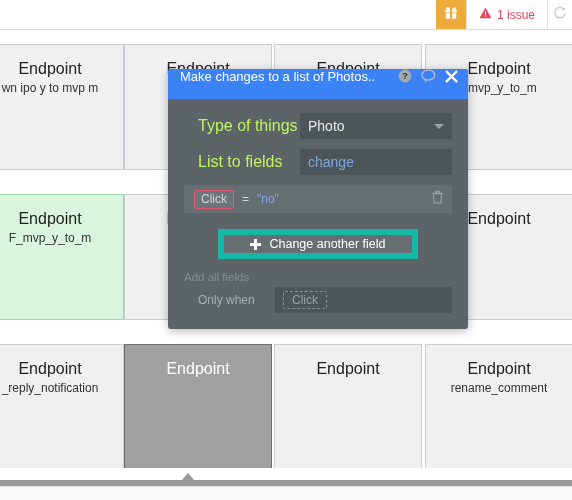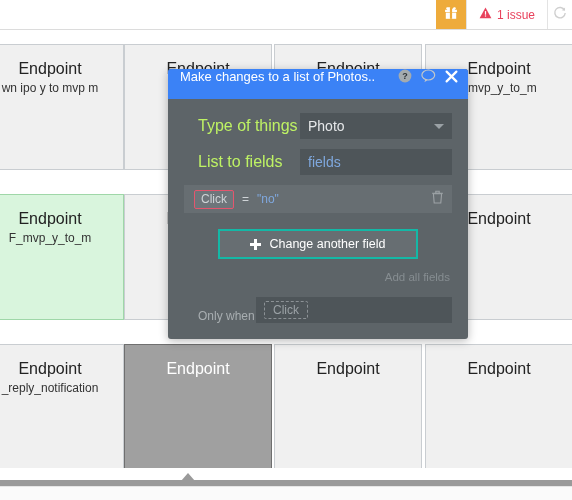--- a/index.html
+++ b/index.html
@@ -121,39 +121,39 @@
     border: 1px solid #e4566e; background: #6e757a;
     color: #cfd4d7; font-size: 12px;
     padding: 1px 6px; border-radius: 2px; line-height: 15px;
   }
   .eq { color: #cfd4d7; font-size: 12px; }
   .cond-val { color: #7fa8de; font-size: 12px; flex: 1; }
 
   .change-btn {
     display: block; margin: 16px auto 0 auto;
     width: 200px; height: 30px;
-    background: #676e72; border: 2px solid #14b8a6;
+    background: #676e72; border: 6px solid #14b8a6;
     color: #ffffff; font-size: 12.5px;
     display: flex; align-items: center; justify-content: center; gap: 8px;
   }
   .plus {
     position: relative; width: 11px; height: 11px; display: inline-block;
   }
   .plus::before, .plus::after {
     content: ""; position: absolute; background: #ffffff;
   }
   .plus::before { left: 4px; top: 0; width: 3px; height: 11px; }
   .plus::after  { top: 4px; left: 0; height: 3px; width: 11px; }
 
   .add-all {
-    text-align: right; color: #868d91; font-size: 11.5px;
+    text-align: left; color: #868d91; font-size: 11.5px;
     margin-top: 12px; padding-right: 2px;
   }
 
-  .only-row { display: flex; align-items: flex-end; margin-top: 14px; }
+  .only-row { display: flex; align-items: center; margin-top: 4px; gap: 19px; }
   .only-label { width: 72px; color: #a8aeb1; font-size: 12px; padding-left: 14px; }
   .only-ctl {
     flex: 1; height: 26px; background: #4e5559;
     display: flex; align-items: center; padding: 0 8px;
   }
   .dashed-chip {
     border: 1px dashed #8b9195; color: #9aa1a5;
     font-size: 12px; padding: 1px 8px; border-radius: 2px;
   }
   .trash { opacity: 0.65; }
@@ -233,20 +233,21 @@
       <div class="c-sub">_reply_notification</div>
     </div>
     <div class="card selected" style="left:124px; top:312px;">
       <div class="c-title">Endpoint</div>
     </div>
     <div class="card" style="left:274px; top:312px;">
       <div class="c-title">Endpoint</div>
     </div>
     <div class="card" style="left:425px; top:312px;">
       <div class="c-title">Endpoint</div>
+      <div class="c-sub">rename_comment</div>
     </div>
 
     <div class="modal" style="top:37px;">
       <div class="modal-head">
         <div class="modal-title">Make changes to a list of Photos..</div>
         <div class="head-icons">
           <span>
             <svg width="14" height="14" viewBox="0 0 14 14">
               <circle cx="7" cy="7" r="6.4" fill="#a4abaf"></circle>
               <text x="7" y="10.4" font-size="9" font-family="Liberation Sans, sans-serif" fill="#2e3337" text-anchor="middle" font-weight="bold">?</text>
@@ -272,21 +273,21 @@
           <div class="flabel">Type of things</div>
           <div class="fctl dd">
             <span>Photo</span>
             <span class="dd-caret"></span>
           </div>
         </div>
 
         <div class="frow">
           <div class="flabel">List to fields</div>
           <div class="fctl">
-            <span class="blue">fields</span>
+            <span class="blue">change</span>
           </div>
         </div>
 
         <div class="cond-row">
           <span class="click-chip">Click</span>
           <span class="eq">=</span>
           <span class="cond-val">"no"</span>
           <span class="trash">
             <svg width="13" height="14" viewBox="0 0 13 14">
               <path d="M2.4 3.8h8.2l-.8 9.2H3.2z" fill="none" stroke="#b9bec1" stroke-width="1.1"></path>

